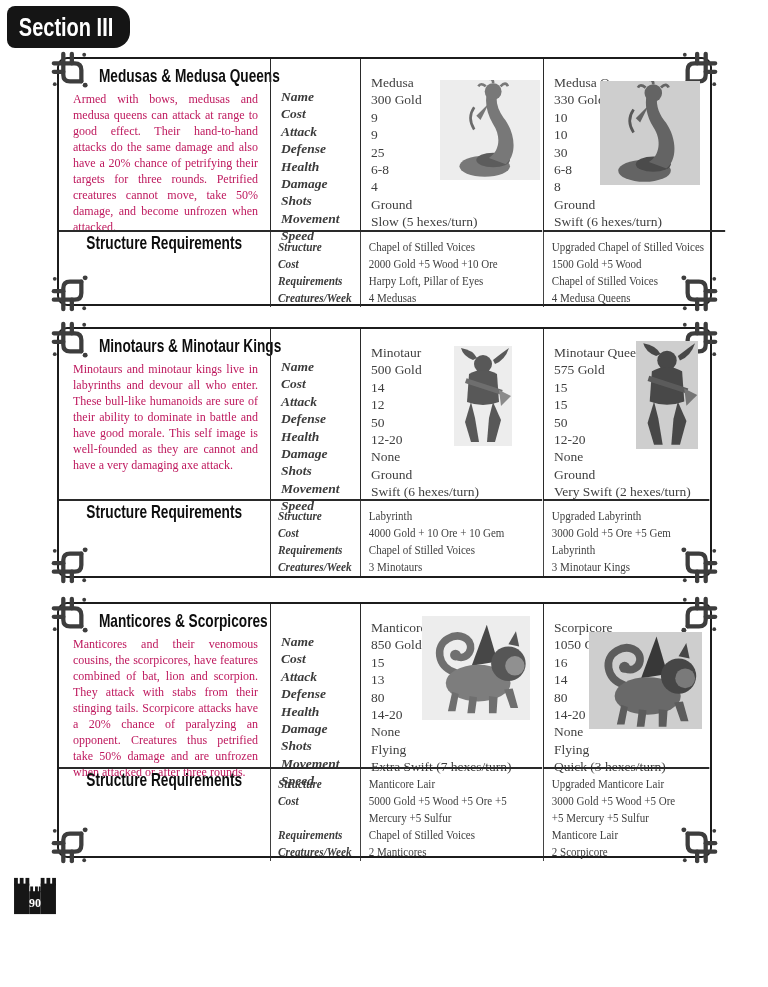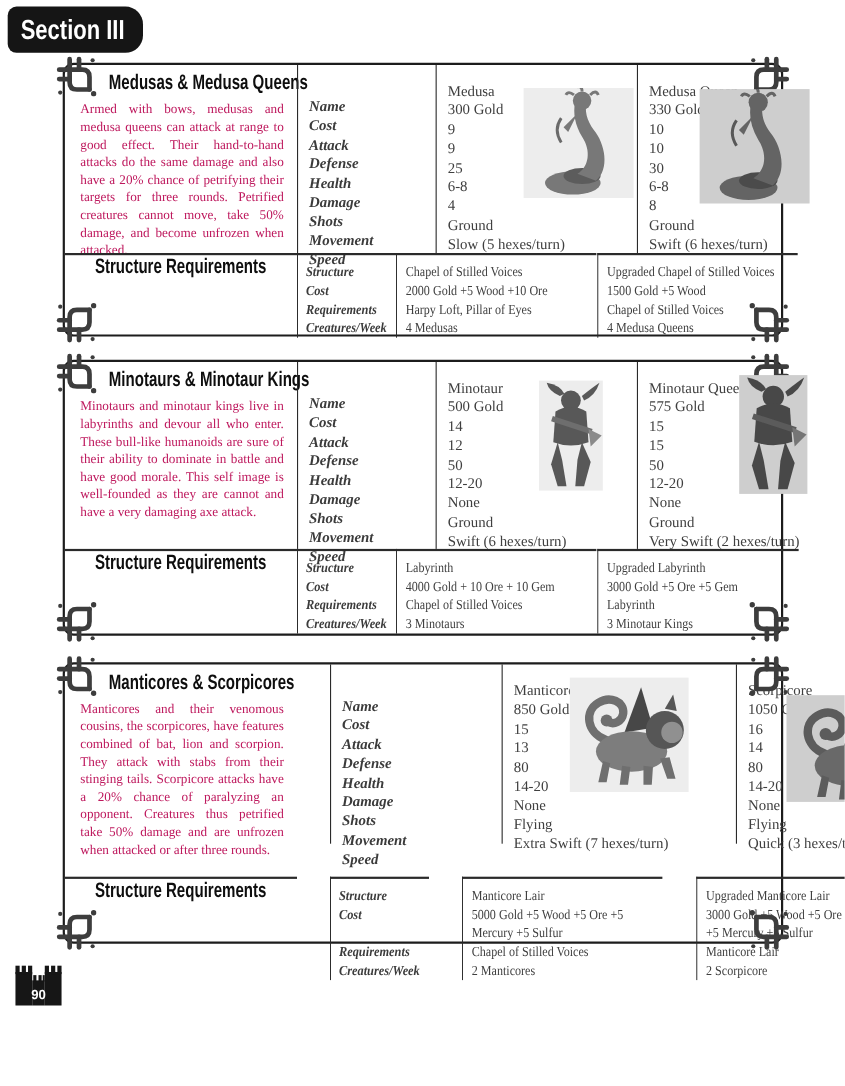--- a/index.html
+++ b/index.html
@@ -10,33 +10,33 @@
   .section-banner{position:absolute;left:7px;top:6px;width:123px;height:42px;background:#151515;
         border-radius:8px 16px 16px 8px;display:flex;align-items:center;}
   .section-banner .txt{color:#ffffff;font-family:"Liberation Sans",sans-serif;font-weight:700;
         font-size:25px;transform:scaleX(.8);white-space:nowrap;}
 
   
   .ctable{position:absolute;left:57px;width:655px;border:2px solid #1c1c1c;border-radius:10px;
         background:#fff;display:grid;grid-template-columns:211px 90px 183px 1fr;box-sizing:border-box;}
   #t1{top:57px;height:249px;grid-template-rows:171px 1fr;}
   #t2{top:327px;height:251px;grid-template-rows:170px 1fr;}
-  #t3{top:602px;height:256px;grid-template-rows:163px 1fr;gap:30px;}
+  #t3{top:602px;height:256px;grid-template-rows:163px 1fr;}
   .cell{box-sizing:border-box;position:relative;}
   .vline{border-left:1.5px solid #2a2a2a;}
   .hline{border-top:2px solid #2a2a2a;}
 
   .c-desc{padding:4px 12px 0 14px;}
   .tbl-title{font-family:"Liberation Sans",sans-serif;font-weight:700;font-size:19px;color:#0e0e0e;
         text-align:center;white-space:nowrap;transform:scaleX(.72);transform-origin:center top;
         margin:2px 0 4px 0;}
   .desc{font-size:12px;line-height:16px;text-align:justify;color:#be185d;}
 
   .labels{padding:29px 0 0 10px;font-weight:700;font-style:italic;font-size:13.5px;line-height:17.4px;color:#3b3b3b;}
-  .vals{padding:15px 0 0 10px;font-size:13.5px;line-height:17.4px;color:#3f3f3f;margin-left:36px;}
+  .vals{padding:15px 0 0 10px;font-size:13.5px;line-height:17.4px;color:#3f3f3f;}
   .vals .line,.labels .line{white-space:nowrap;}
 
   .creature-img{position:absolute;background:#ededed;}
   .creature-img svg{width:100%;height:100%;display:block;}
   .upgraded{filter:brightness(.85) contrast(1.06);}
 
   .struct-title-cell{display:flex;justify-content:center;}
   .struct-title{font-family:"Liberation Sans",sans-serif;font-weight:700;font-size:19px;color:#0e0e0e;
         white-space:nowrap;transform:scaleX(.72);}
   .slabels{padding:7px 0 0 8px;font-weight:700;font-style:italic;font-size:12.5px;line-height:17px;
@@ -49,21 +49,21 @@
   .knot{position:absolute;width:38px;height:38px;}
   .knot.tl{left:-9px;top:-9px;}
   .knot.tr{right:-9px;top:-9px;transform:scaleX(-1);}
   .knot.bl{left:-9px;bottom:-9px;transform:scaleY(-1);}
   .knot.br{right:-9px;bottom:-9px;transform:scale(-1,-1);}
 
   
   .page-num{position:absolute;left:12px;top:876px;width:46px;height:40px;}
   .page-num svg{width:100%;height:100%;display:block;}
   .page-num .num{position:absolute;left:0;right:0;bottom:5px;text-align:center;color:#ffffff;
-        font-family:Liberation Sans, sans-serif;font-weight:700;font-size:12px;}
+        font-family:Liberation Serif, serif;font-weight:700;font-size:12px;}
   .hidden-defs{position:absolute;width:0;height:0;overflow:hidden;}
 </style>
 </head>
 <body>
 
 <svg class="hidden-defs" aria-hidden="true">
   <defs>
     <symbol id="knot" viewBox="0 0 40 40">
       <g fill="none" stroke="#3d3d3d" stroke-width="4.5" stroke-linecap="round">
         <path d="M4 14 H26 Q33 14 33 21 V33"></path>

